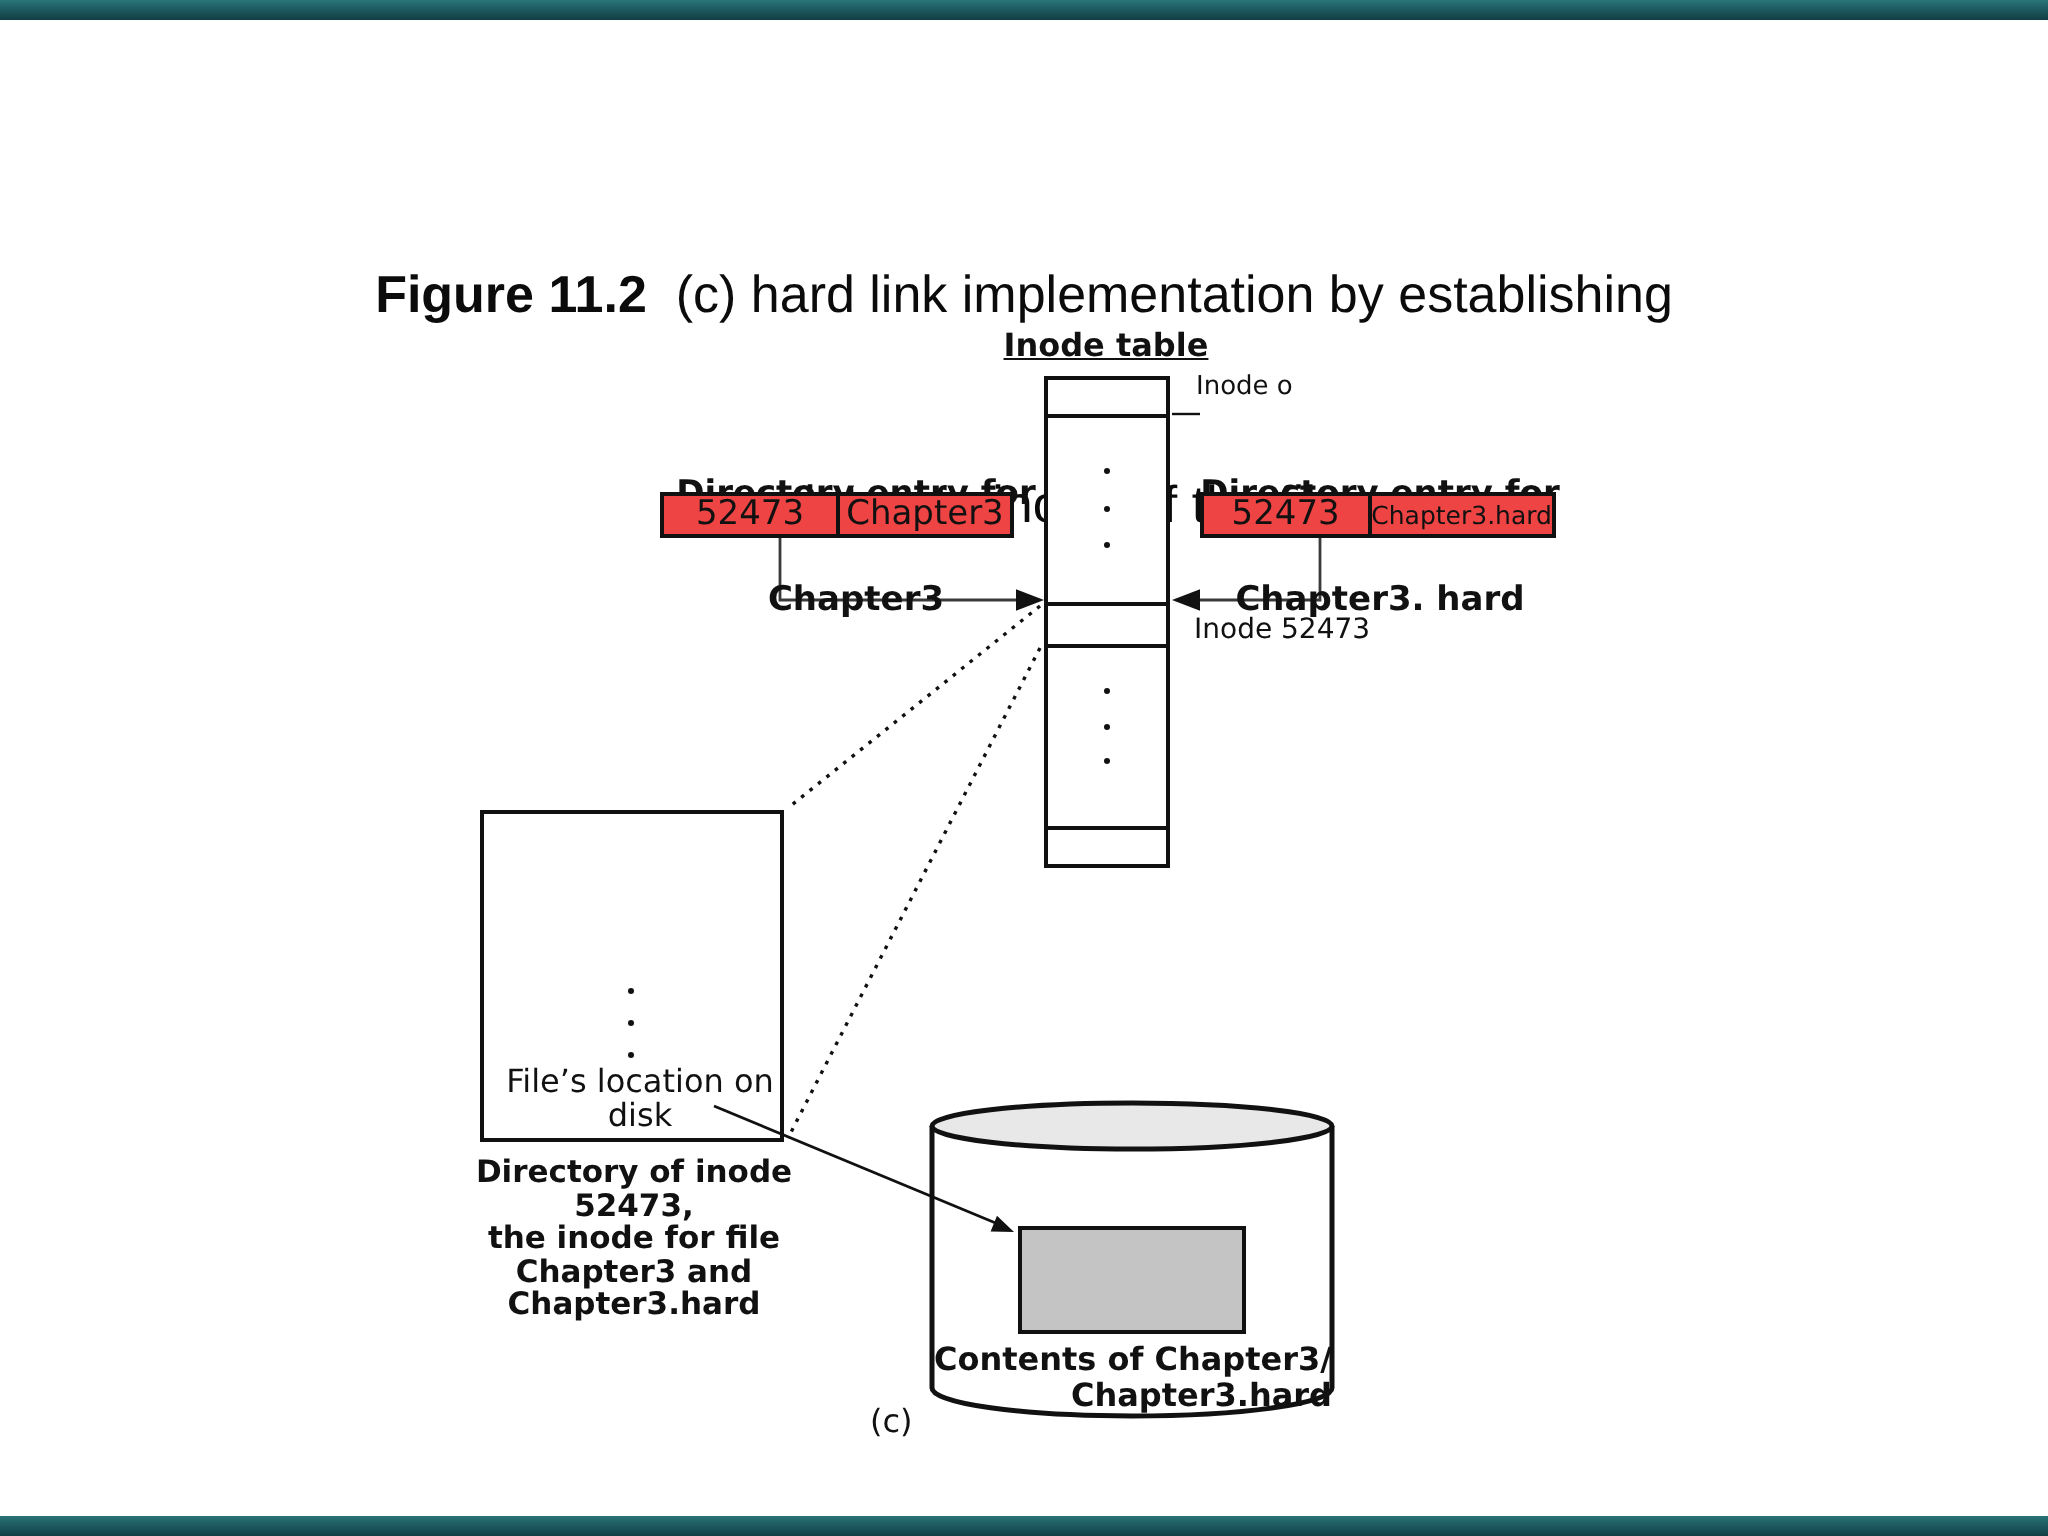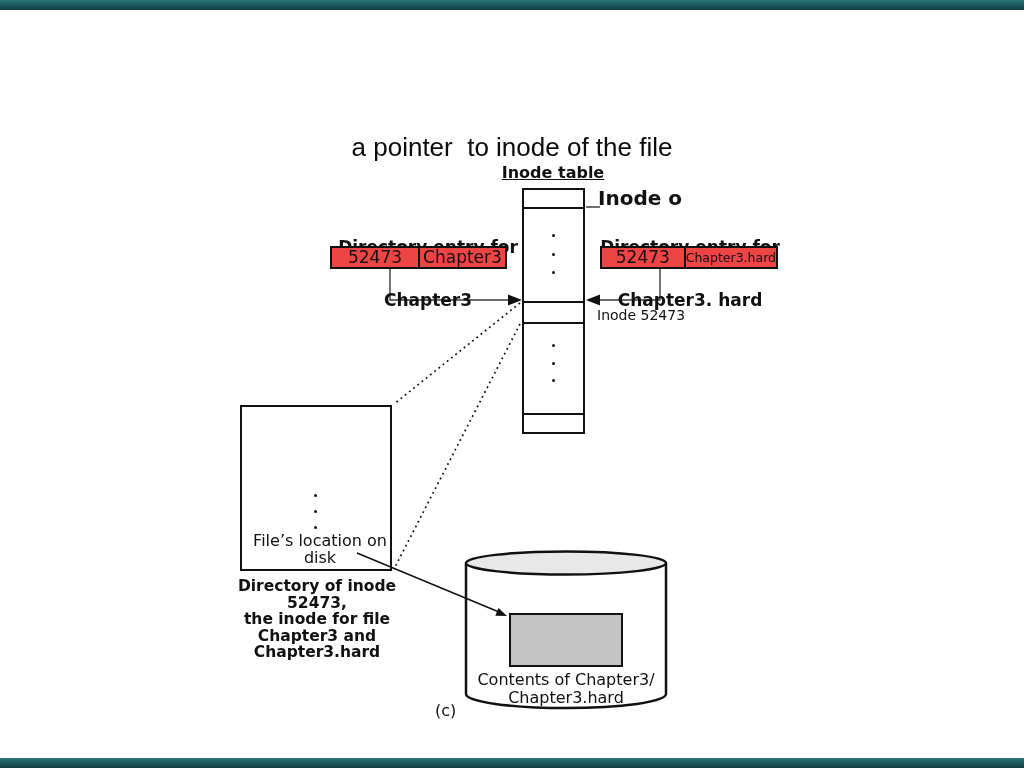--- a/index.html
+++ b/index.html
@@ -39,32 +39,33 @@
   
   .ibox{position:absolute;left:240px;top:405px;width:152px;height:166px;
         box-sizing:border-box;border:2px solid #111;background:transparent;}
   .ibox-lines{position:absolute;left:240px;top:409px;width:152px;text-align:center;
               font-size:16px;line-height:18.5px;}
   .ibox-loc{position:absolute;left:240px;top:533px;width:160px;text-align:center;
             font-size:16px;line-height:16.5px;}
 
   .caption{position:absolute;left:217px;top:578px;width:200px;text-align:center;
            font-weight:bold;font-size:15.5px;line-height:16.5px;}
-  .diskcap{position:absolute;left:466px;top:671px;width:200px;text-align:center;
-           font-weight:normal;font-size:16px;line-height:17.5px;}
+  .diskcap{position:absolute;left:466px;top:671px;width:200px;text-align:right;
+           font-weight:bold;font-size:16px;line-height:17.5px;}
 </style>
 </head>
 <body>
 
 <div class="slide">
 
   <div class="bar top"></div>
   <div class="bar bottom"></div>
 
   <div class="title">
+    <div><span class="b">Figure 11.2</span><span>  (c) hard link implementation by establishing</span></div>
     <div>a pointer  to inode of the file</div>
   </div>
 
   <svg class="overlay" width="1024" height="768" viewBox="0 0 1024 768">
 
     <path d="M390,268 L390,300 L509,300" fill="none" stroke="#3a3a3a" stroke-width="1.4"></path>
     <polygon points="522,300 508,294.6 508,305.4" fill="#111"></polygon>
 
     <path d="M660,268 L660,300 L599,300" fill="none" stroke="#3a3a3a" stroke-width="1.4"></path>
     <polygon points="586,300 600,294.6 600,305.4" fill="#111"></polygon>
@@ -91,21 +92,21 @@
     <div class="hl" style="top:223px;"></div>
   </div>
 
   <div class="dot" style="left:552px;top:234px;"></div>
   <div class="dot" style="left:552px;top:253px;"></div>
   <div class="dot" style="left:552px;top:271px;"></div>
   <div class="dot" style="left:552px;top:344px;"></div>
   <div class="dot" style="left:552px;top:362px;"></div>
   <div class="dot" style="left:552px;top:379px;"></div>
 
-  <div class="lbl" style="left:598px;top:186px;font-size:20px;font-weight:bold;">Inode o</div>
+  <div class="lbl" style="left:598px;top:186px;font-size:13px;">Inode o</div>
   <div class="lbl" style="left:597px;top:307px;font-size:14px;">Inode 52473</div>
 
   <div class="lbl heading2" style="left:338px;top:204px;width:180px;">
     <div>Directory entry for</div>
     <div>Chapter3</div>
   </div>
   <div class="dirbox" style="left:330px;width:177px;">
     <div class="cell" style="width:86px;">52473</div>
     <div class="cell second" style="flex:1;">Chapter3</div>
   </div>

